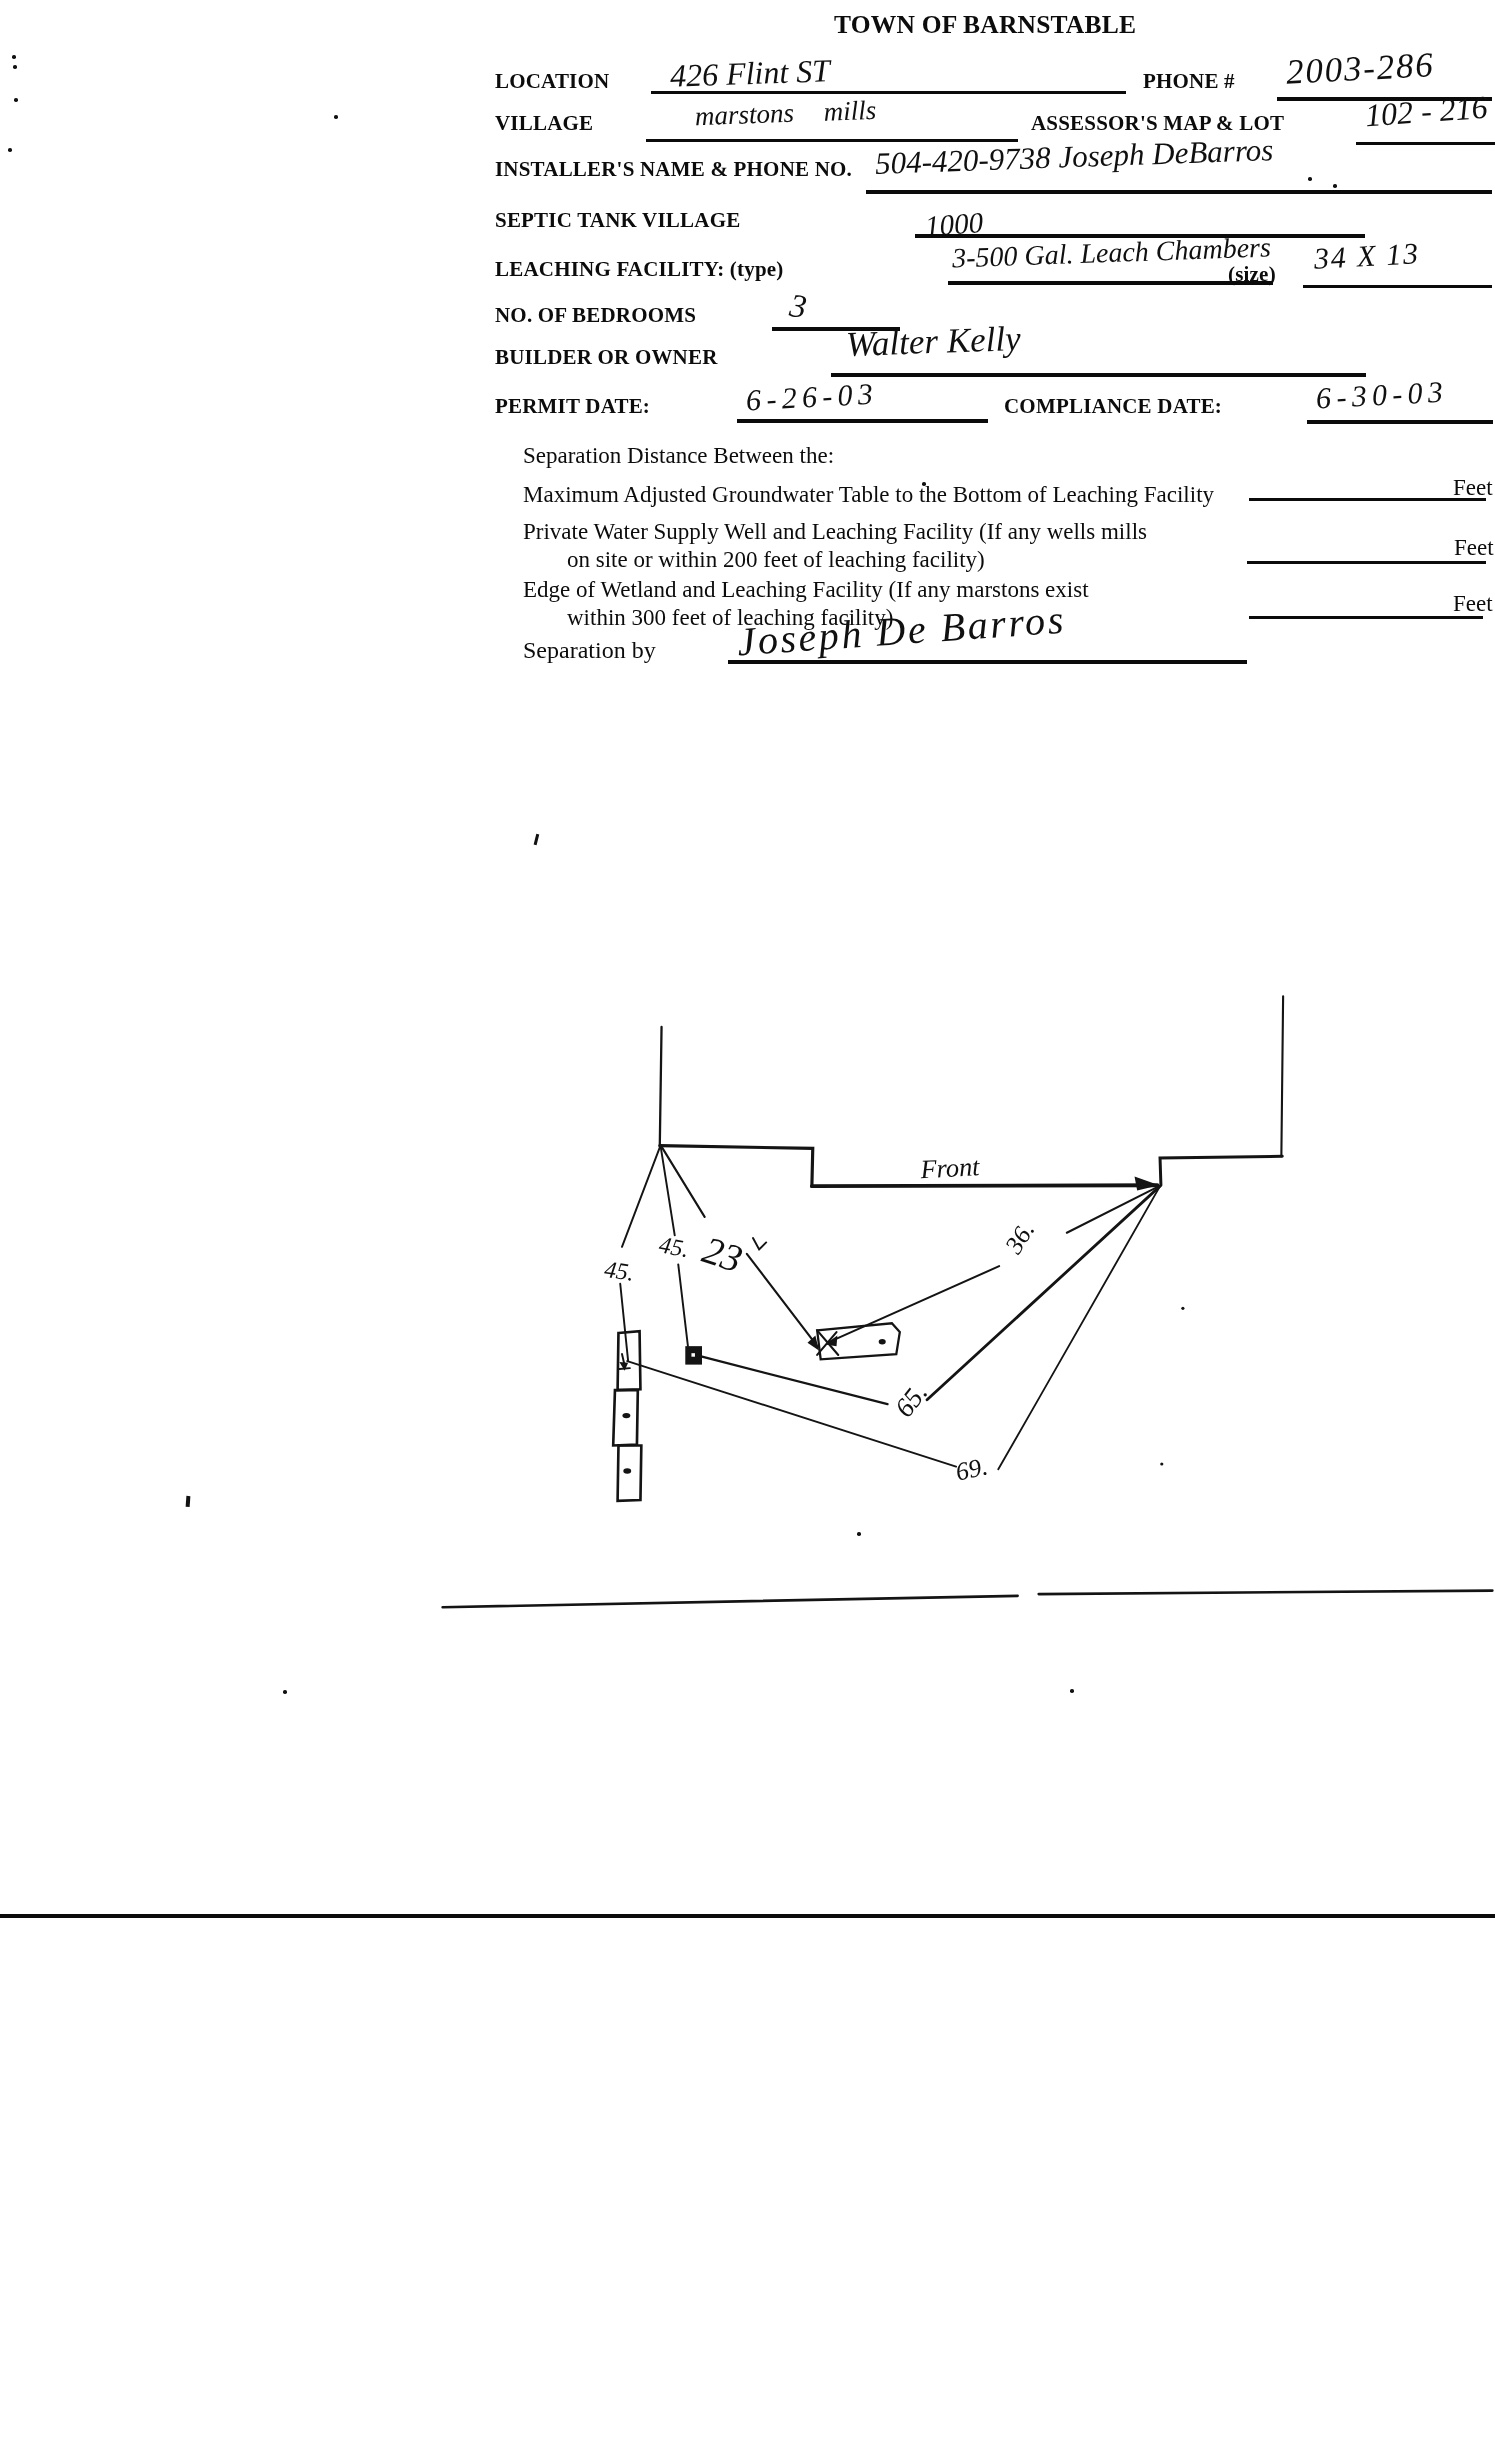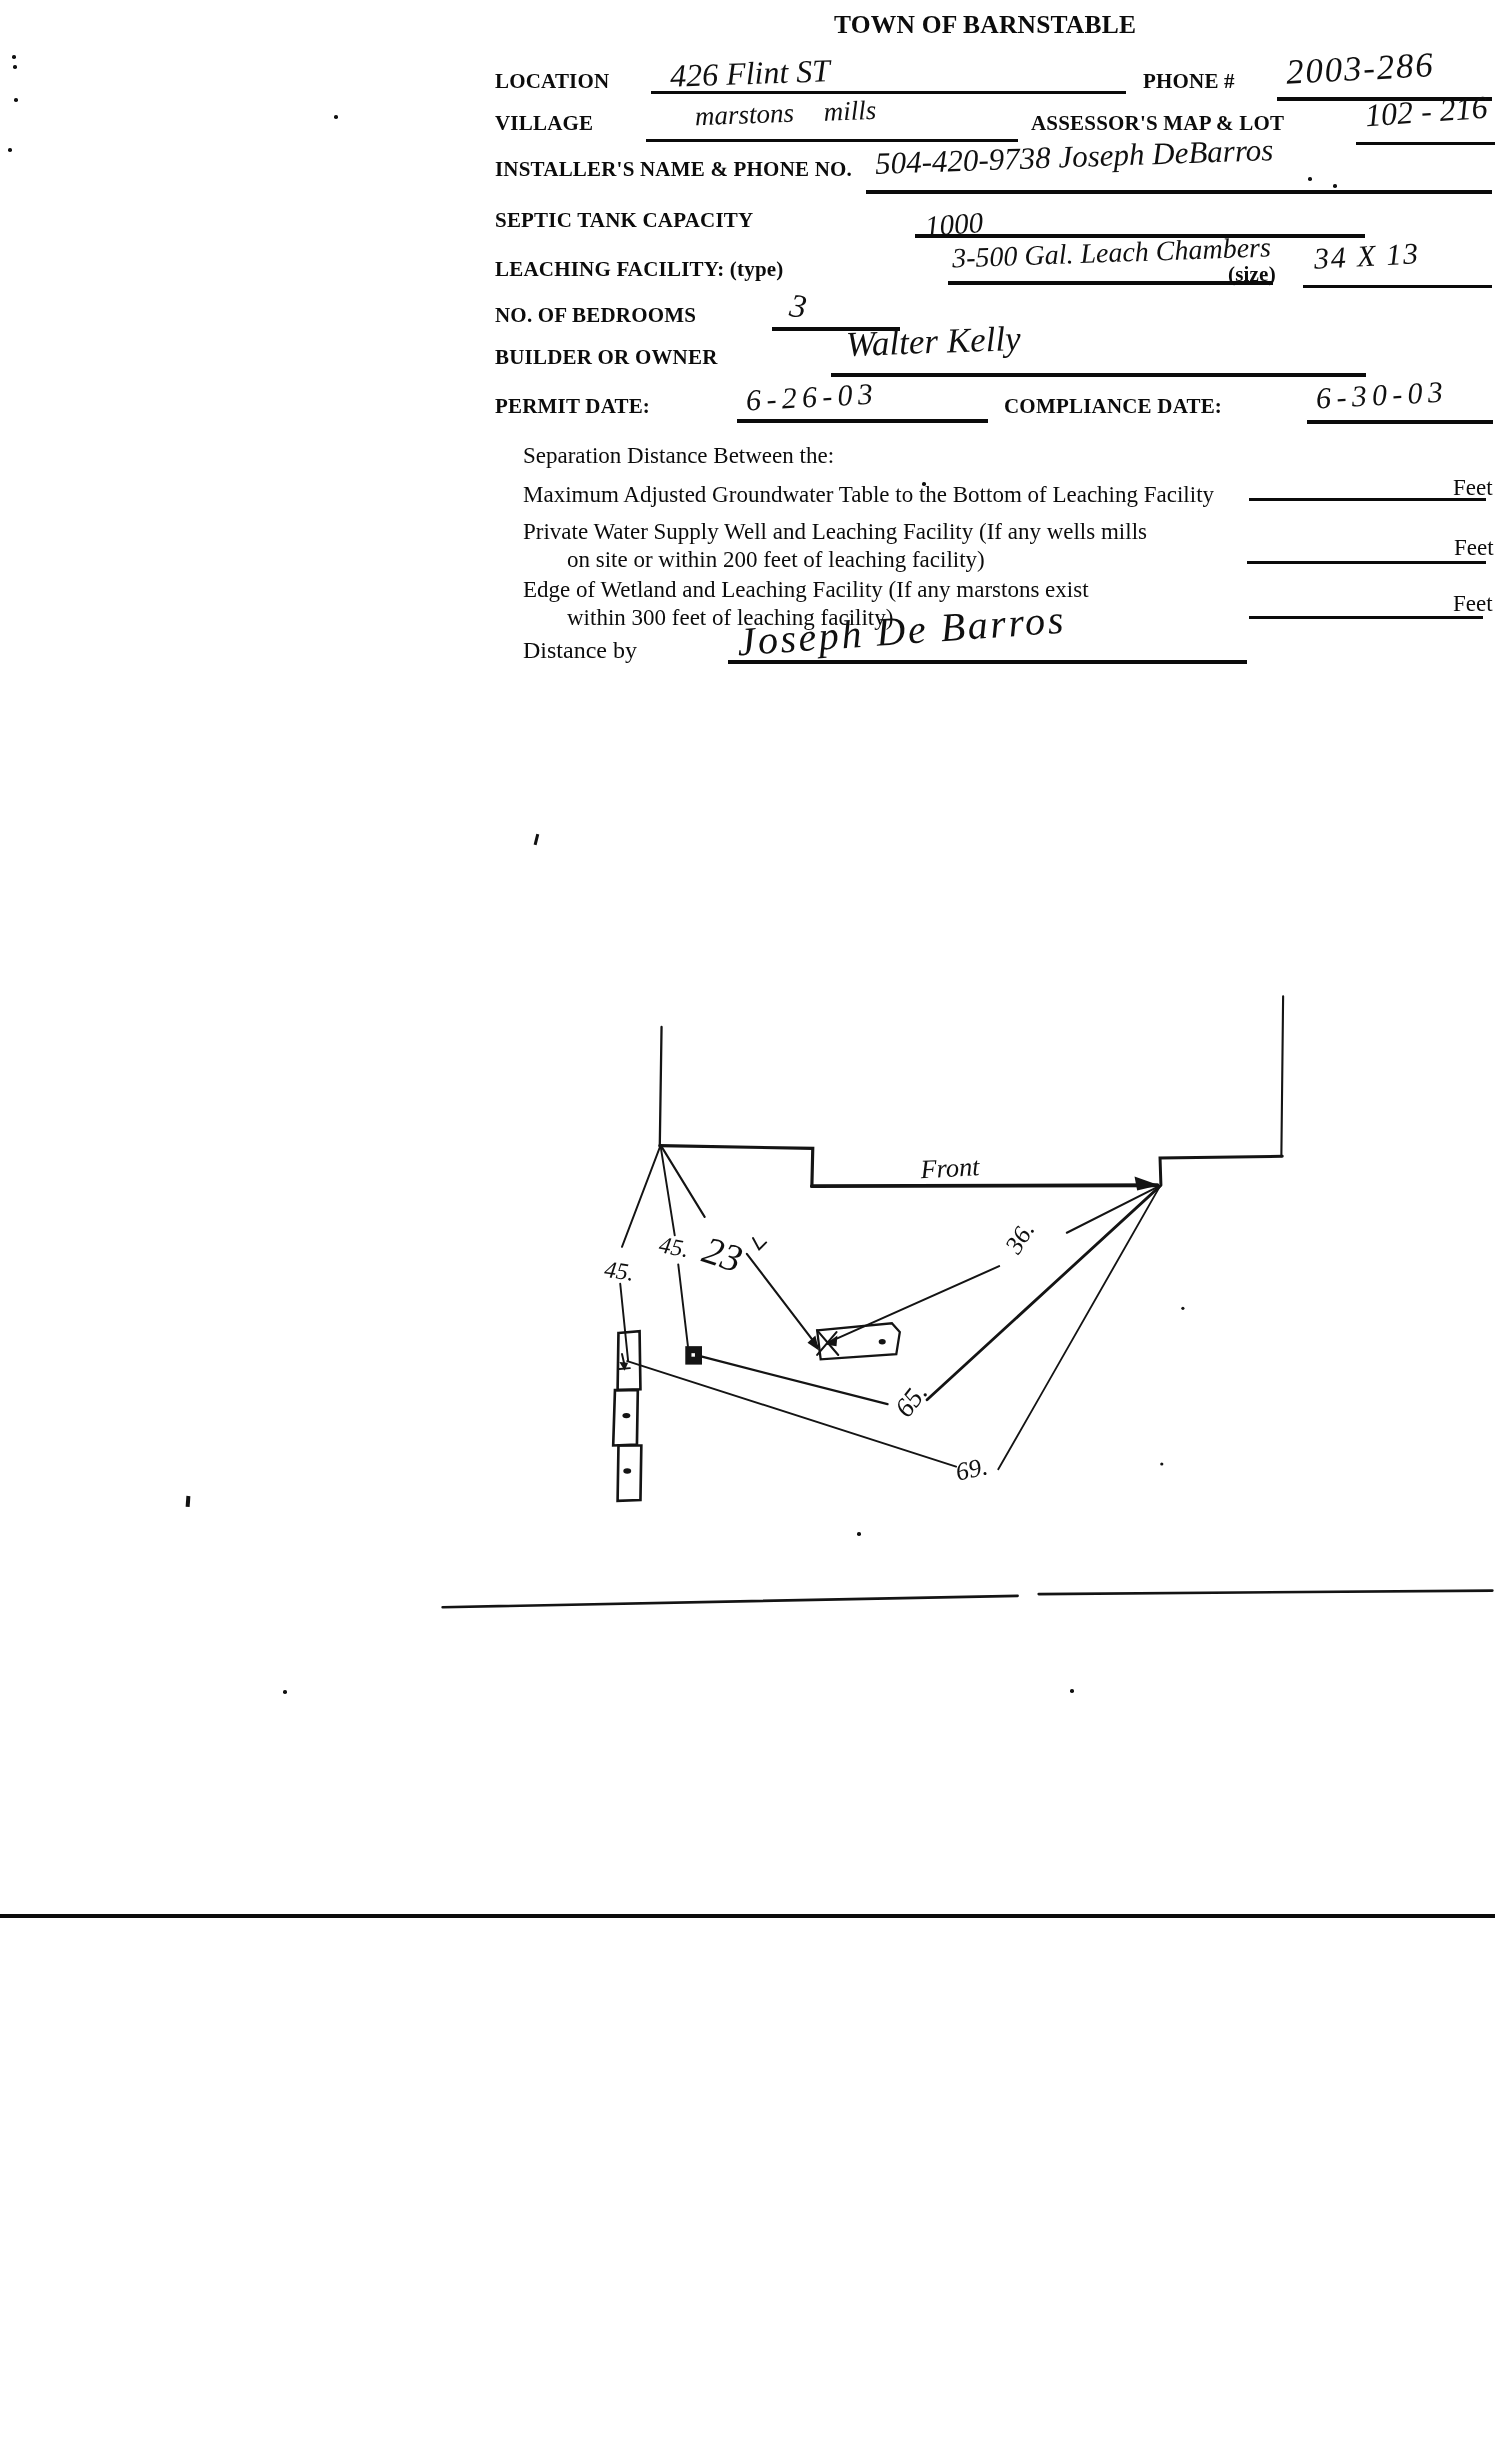--- a/index.html
+++ b/index.html
@@ -34,21 +34,21 @@
   <div class="abs hw" style="left:695px;top:98px;font-size:27px;transform:rotate(-2deg);word-spacing:23px;">marstons  mills</div>
   <div class="u" style="left:646px;top:139px;width:372px;"></div>
   <div class="abs lbl" style="left:1031px;top:111px;">ASSESSOR'S MAP &amp; LOT</div>
   <div class="abs hw" style="left:1365px;top:93px;font-size:32px;transform:rotate(-4deg);">102 - 216</div>
   <div class="u" style="left:1356px;top:142px;width:139px;"></div>
 
   <div class="abs lbl" style="left:495px;top:157px;">INSTALLER'S NAME &amp; PHONE NO.</div>
   <div class="abs hw" style="left:875px;top:139px;font-size:31px;transform:rotate(-2deg);">504-420-9738 Joseph DeBarros</div>
   <div class="u" style="left:866px;top:190px;width:626px;height:3.5px;"></div>
 
-  <div class="abs lbl" style="left:495px;top:208px;">SEPTIC TANK CAPACITY</div>
+  <div class="abs lbl" style="left:495px;top:208px;">SEPTIC TANK VILLAGE</div>
   <div class="abs hw" style="left:925px;top:208px;font-size:29px;transform:rotate(-4deg);">1000</div>
   <div class="u" style="left:915px;top:234px;width:450px;height:3.5px;"></div>
 
   <div class="abs lbl" style="left:495px;top:257px;">LEACHING FACILITY: (type)</div>
   <div class="abs lbl" style="left:1228px;top:262px;font-weight:700;">(size)</div>
   <div class="abs hw" style="left:952px;top:237px;font-size:28px;transform:rotate(-2deg);">3-500 Gal. Leach Chambers</div>
   <div class="abs hw" style="left:1314px;top:239px;font-size:30px;transform:rotate(-3deg);letter-spacing:1.8px;">34 X 13</div>
   <div class="u" style="left:948px;top:281px;width:325px;height:3.5px;"></div>
   <div class="u" style="left:1303px;top:285px;width:189px;"></div>
 
@@ -76,21 +76,21 @@
   <div class="abs txt" style="left:495px;top:519px;">Private Water Supply Well and Leaching Facility  (If any wells mills</div>
   <div class="abs txt" style="left:539px;top:547px;">on site or within 200 feet of leaching facility)</div>
   <div class="abs txt" style="left:1426px;top:535px;">Feet</div>
   <div class="u" style="left:1247px;top:561px;width:239px;"></div>
 
   <div class="abs txt" style="left:495px;top:577px;">Edge of Wetland and Leaching Facility (If any marstons exist</div>
   <div class="abs txt" style="left:539px;top:605px;">within 300 feet of leaching facility)</div>
   <div class="abs txt" style="left:1425px;top:591px;">Feet</div>
   <div class="u" style="left:1249px;top:616px;width:234px;"></div>
 
-  <div class="abs txt" style="left:495px;top:637px;font-size:24px;">Distance by</div>
+  <div class="abs txt" style="left:495px;top:637px;font-size:24px;">Separation by</div>
   <div class="abs hw" style="left:737px;top:607px;font-size:40px;transform:rotate(-4deg);letter-spacing:2.6px;">Joseph De Barros</div>
   <div class="u" style="left:728px;top:660px;width:519px;height:4.4px;"></div>
 
   <svg class="abs" style="left:440px;top:967px;" width="1055" height="695" viewBox="500 1100 1200 790">
     <g stroke="#141414" fill="none" stroke-linecap="round">
 
       <path d="M 752 1168 L 750 1303" stroke-width="2.6"></path>
       <path d="M 750 1303 L 924 1306 L 923 1349" stroke-width="3.6"></path>
       <path d="M 923 1349 L 1316 1348" stroke-width="4.4"></path>
       <path d="M 1320 1348 L 1319 1317 L 1458 1315" stroke-width="3.4"></path>

